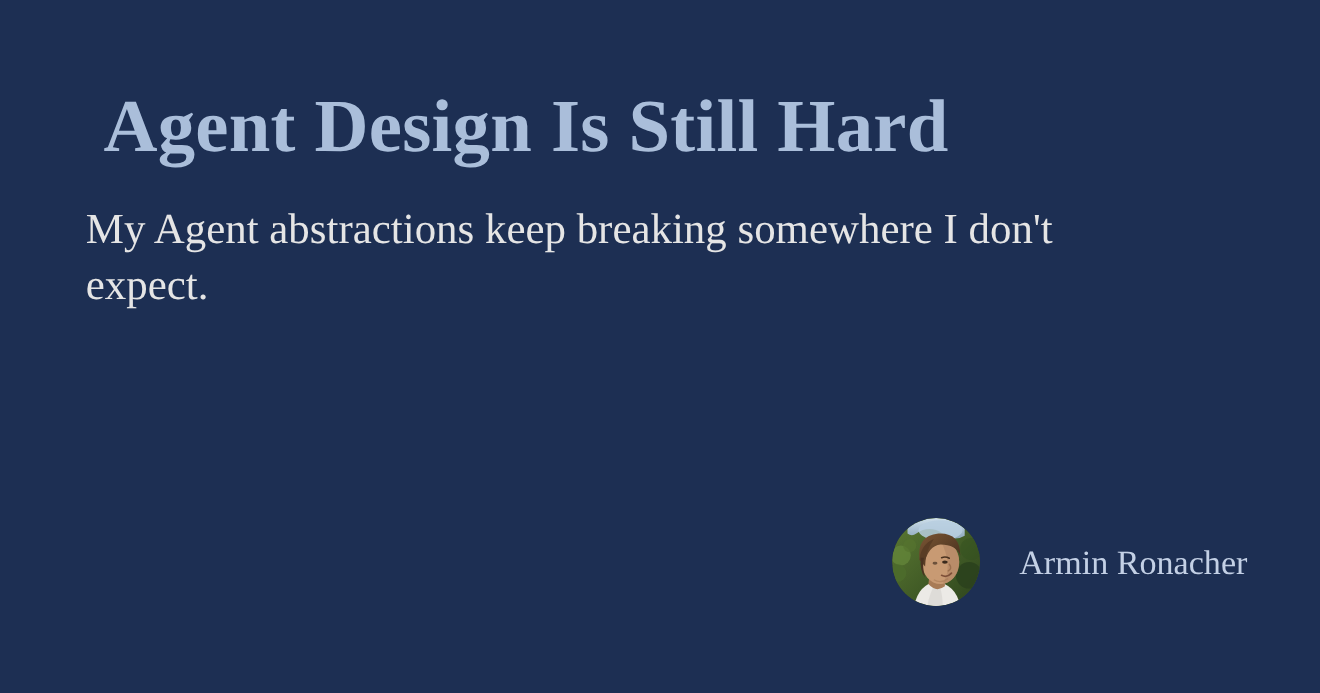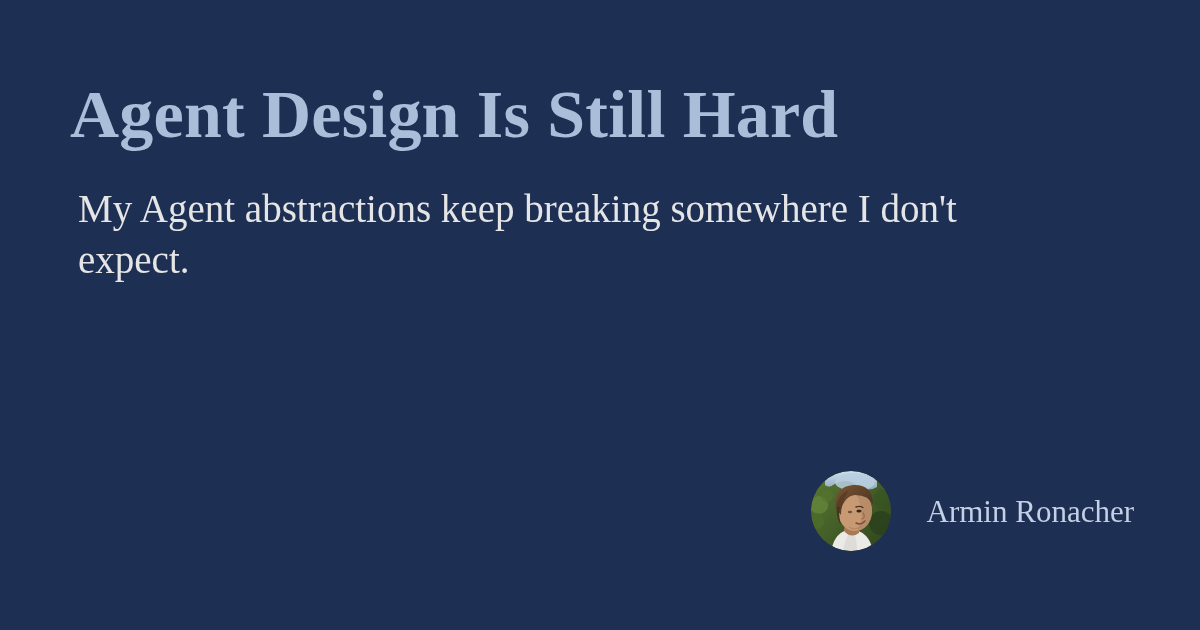--- a/index.html
+++ b/index.html
@@ -19,21 +19,21 @@
     position: relative;
     width: 1200px;
     height: 630px;
     background: #1d2f53;
     box-sizing: border-box;
   }
 
   
   #post-title {
     position: absolute;
-    left: 70px;
+    left: 94px;
     top: 80px;
     width: 1040px;
     margin: 0;
     font-family: "Liberation Serif", serif;
     font-weight: 700;
     font-size: 68px;
     line-height: 1.0;
     letter-spacing: 0.2px;
     color: #aabeda;
     white-space: nowrap;

